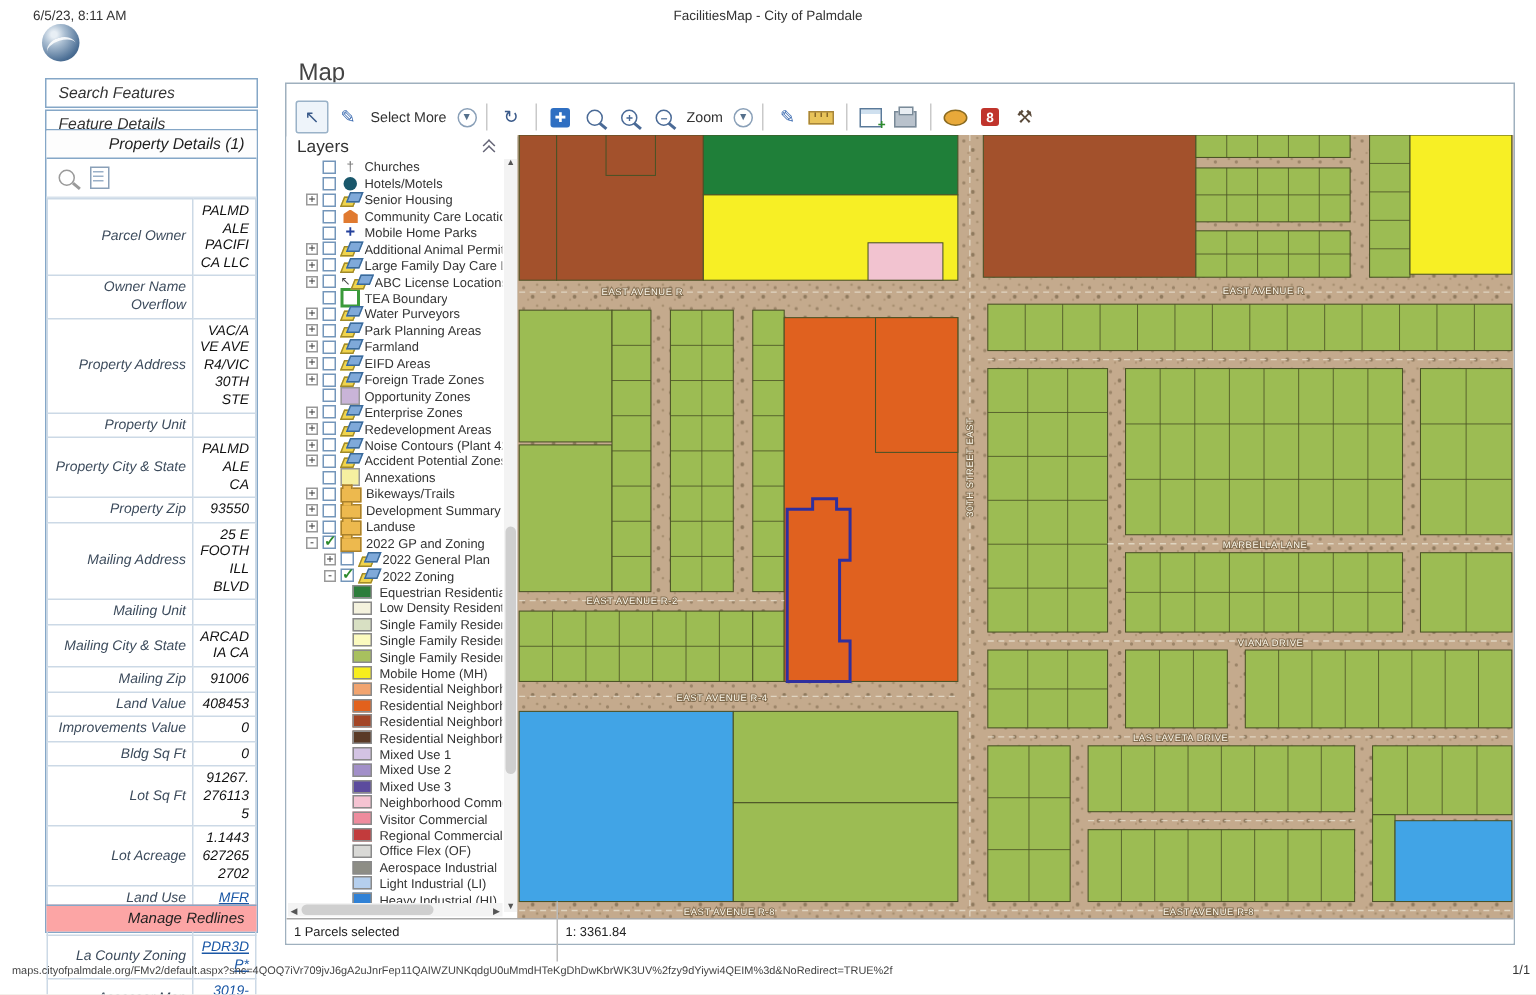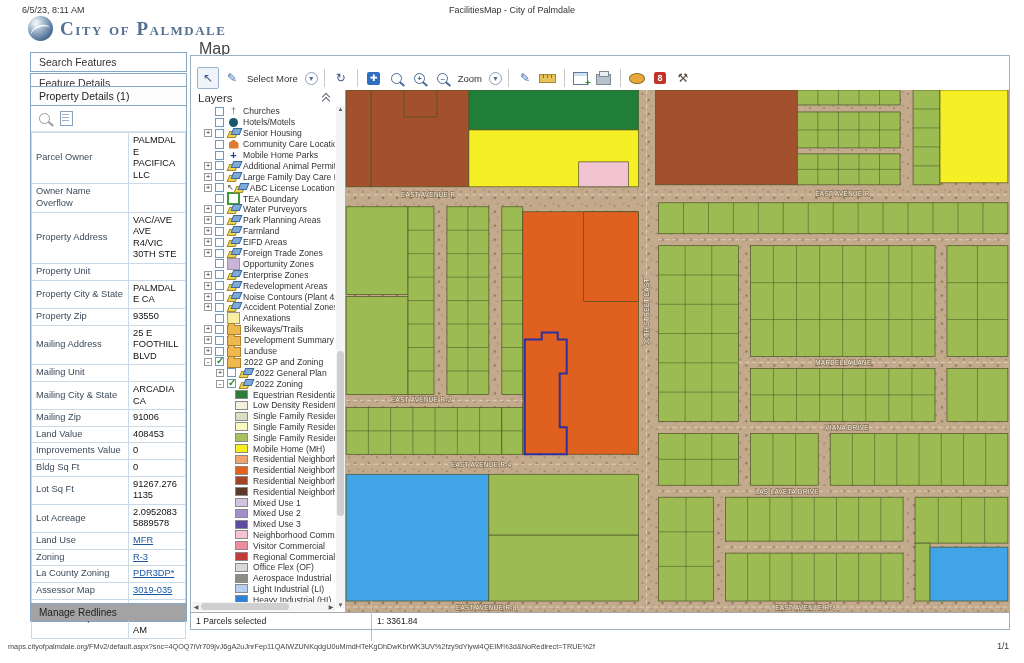--- a/index.html
+++ b/index.html
@@ -13,40 +13,40 @@
   #logo{left:28px;top:16px;display:flex;align-items:center;gap:7px;}
   #logo-globe{width:25px;height:25px;border-radius:50%;
     background:radial-gradient(circle at 32% 28%, #e8eff5 8%, #a9bdd1 30%, #4c6f95 72%, #2d4a6e 100%);
     position:relative;overflow:hidden;}
   #logo-globe::after{content:'';position:absolute;left:3px;top:9px;width:20px;height:12px;
     border-top:2.5px solid rgba(255,255,255,.85);border-radius:50%;transform:rotate(-18deg);}
   #logo-text{font-family:"Liberation Serif",serif;font-variant:small-caps;font-weight:600;
     font-size:19px;letter-spacing:1.5px;color:#54718f;}
 
   
-  #left-panel{left:30px;top:52px;width:157px;height:570px;}
+  #left-panel{left:30px;top:52px;width:142px;height:570px;font-style:italic;}
   .lp-bar{border:1px solid #85a7c7;background:#fff;font-size:10.5px;color:#333;
     padding:3px 8px;margin-bottom:1px;}
-  #lp-main{border:1px solid #85a7c7;background:#fff;position:absolute;top:34px;left:0;right:0;bottom:0;}
+  #lp-main{border:1px solid #85a7c7;background:#fff;position:absolute;top:34px;left:0;right:0;bottom:0;text-align:right;}
   #lp-ptitle{border-bottom:1px solid #85a7c7;font-size:10.5px;padding:3px 8px;background:#fdfdfd;}
   #lp-icons{display:flex;gap:10px;padding:5px 8px;border-bottom:1px solid #d7e2ec;align-items:center;}
   .mini-mag{width:9px;height:9px;border:1.6px solid #9a9a9a;border-radius:50%;position:relative;}
   .mini-mag::after{content:'';position:absolute;left:8px;top:9px;width:6px;height:1.8px;background:#9a9a9a;
     transform:rotate(40deg);}
   .mini-doc{width:11px;height:13px;background:#fff;border:1px solid #8aa0b8;position:relative;}
   .mini-doc::before{content:'';position:absolute;left:1px;top:2px;width:7px;height:1px;background:#9ab0c8;
     box-shadow:0 3px 0 #9ab0c8,0 6px 0 #9ab0c8;}
   #prop-table{border-collapse:collapse;width:100%;table-layout:fixed;}
   #prop-table td{border:1px solid #ccd9e6;font-size:9.3px;padding:2px 4px;vertical-align:middle;
     line-height:1.25;word-wrap:break-word;}
   #prop-table td.lbl{width:88px;color:#3c4b5c;}
   #prop-table td.val{color:#111;}
   .vlink{color:#1a57a5;text-decoration:underline;cursor:pointer;}
   #lp-redlines{position:absolute;left:0;right:0;bottom:0;border-top:1px solid #85a7c7;
-    font-size:10px;padding:3px 8px;background:#a3a3a3;}
+    font-size:10px;padding:3px 8px;background:#fca5a5;}
 
   
   #map-tab{left:199px;top:40px;font-size:16px;color:#444;}
   #map-panel{left:190px;top:55px;width:818px;height:573px;border:1px solid #9fb0be;background:#fff;}
   #toolbar{position:absolute;left:2px;top:9px;right:2px;height:26px;display:flex;align-items:center;
     gap:3px;padding-left:4px;background:#fff;}
   .tb-btn{height:20px;min-width:20px;display:flex;align-items:center;justify-content:center;
     font-size:12px;color:#3a5a8a;cursor:pointer;}
   .tb-btn.sel{border:1px solid #9ab2c8;background:#eef4fa;border-radius:2px;}
   .tb-sep{width:1px;height:18px;background:#c9c9c9;margin:0 3px;}
@@ -127,32 +127,31 @@
 
   
   #statusbar{position:absolute;left:0;right:0;bottom:0;height:16px;border-top:1px solid #a8a8a8;
     background:#fff;display:flex;font-size:8.6px;color:#222;align-items:center;}
   #sb-coords{flex:1 1 auto;padding:0 5px;border-right:1px solid #bbb;height:100%;display:flex;align-items:center;}
   #sb-parcels{flex:0 0 170px;padding:12px 5px;border-right:1px solid #bbb;height:100%;display:flex;align-items:center;}
   #sb-scale{flex:0 0 75px;padding:0 5px;height:100%;display:flex;align-items:center;}
 
   
   #ftr-url{left:8px;top:642px;font-size:7.3px;color:#444;}
-  #ftr-page{right:15px;top:641px;font-size:8.5px;color:#333;}
+  #ftr-page{right:4px;top:641px;font-size:8.5px;color:#333;}
 </style>
 </head>
 <body>
 
 <div id="page">
 
   <div class="abs" id="hdr-date">6/5/23, 8:11 AM</div>
   <div class="abs" id="hdr-doc">FacilitiesMap - City of Palmdale</div>
   <div class="abs" id="logo">
     <div id="logo-globe"></div>
-    <div id="logo-text">City of Palmdale</div>
   </div>
 
   <div class="abs" id="left-panel">
     <div class="lp-bar">Search Features</div>
     <div class="lp-bar">Feature Details</div>
     <div id="lp-main">
       <div id="lp-ptitle">Property Details (1)</div>
       <div id="lp-icons">
         <span class="mini-mag"></span>
         <span class="mini-doc"></span>
@@ -210,21 +209,21 @@
             <tr>
               <td class="lbl">Bldg Sq Ft</td>
               <td class="val">0</td>
             </tr>
             <tr>
               <td class="lbl">Lot Sq Ft</td>
               <td class="val">91267.2761135</td>
             </tr>
             <tr>
               <td class="lbl">Lot Acreage</td>
-              <td class="val">2.09520835889578</td>
+              <td class="val">1.14436272652702</td>
             </tr>
             <tr>
               <td class="lbl">Land Use</td>
               <td class="val"><span class="vlink">MFR</span></td>
             </tr>
             <tr>
               <td class="lbl">Zoning</td>
               <td class="val"><span class="vlink">R-3</span></td>
             </tr>
             <tr>

